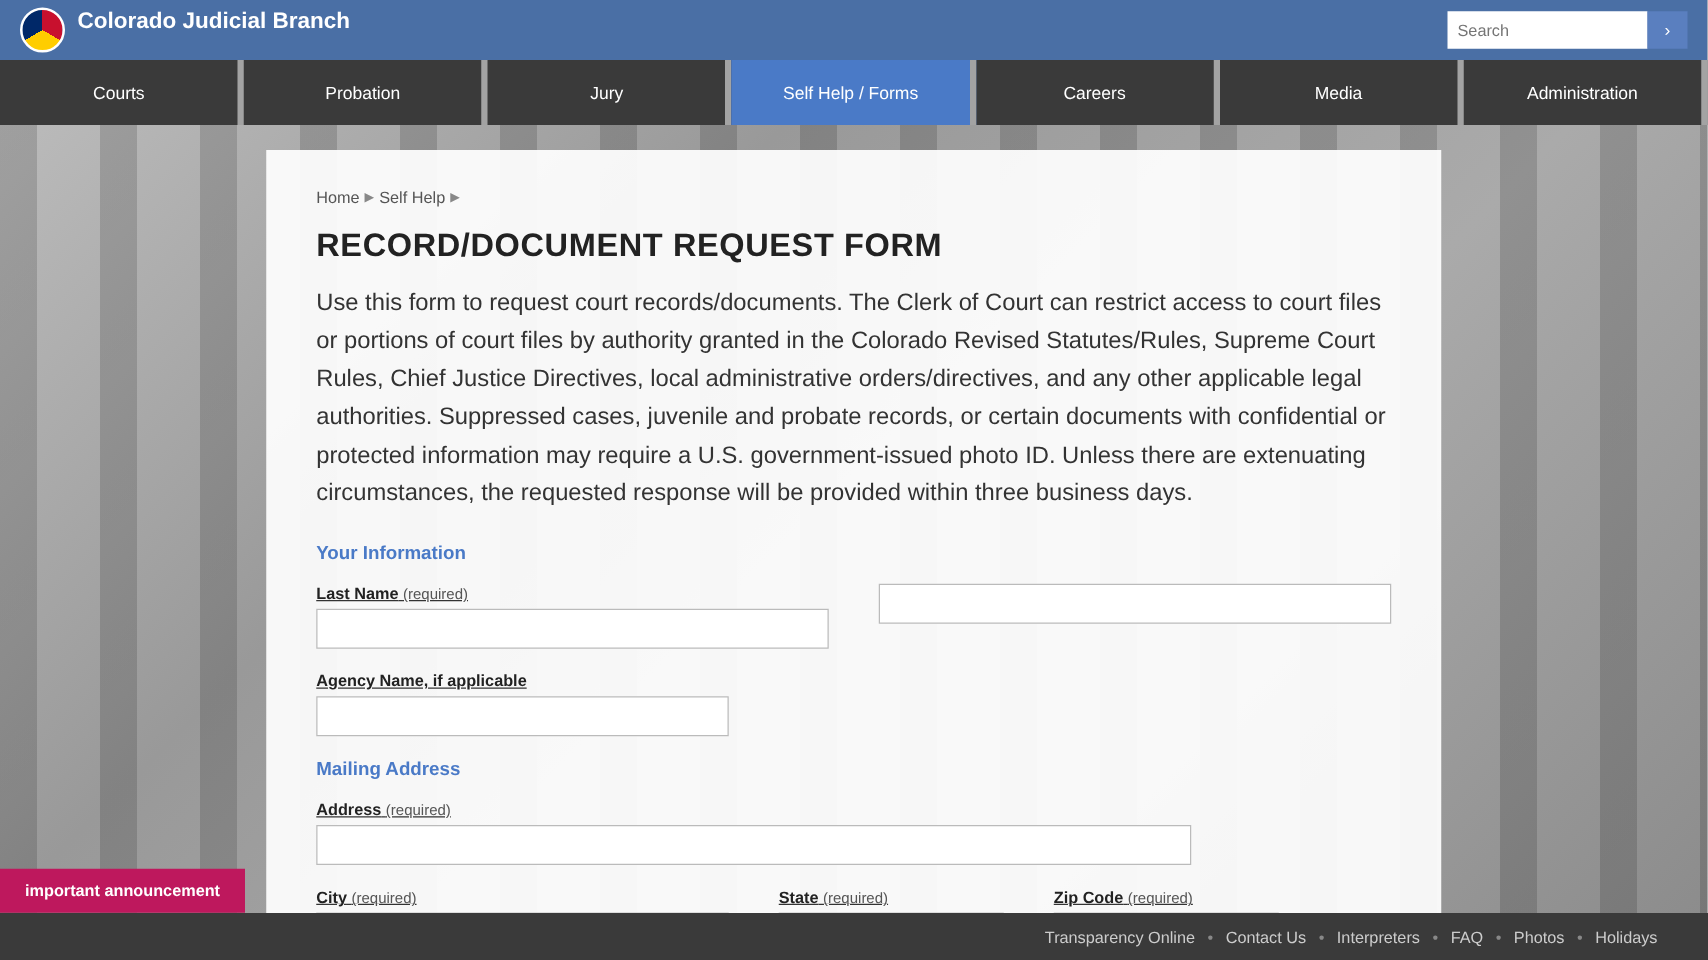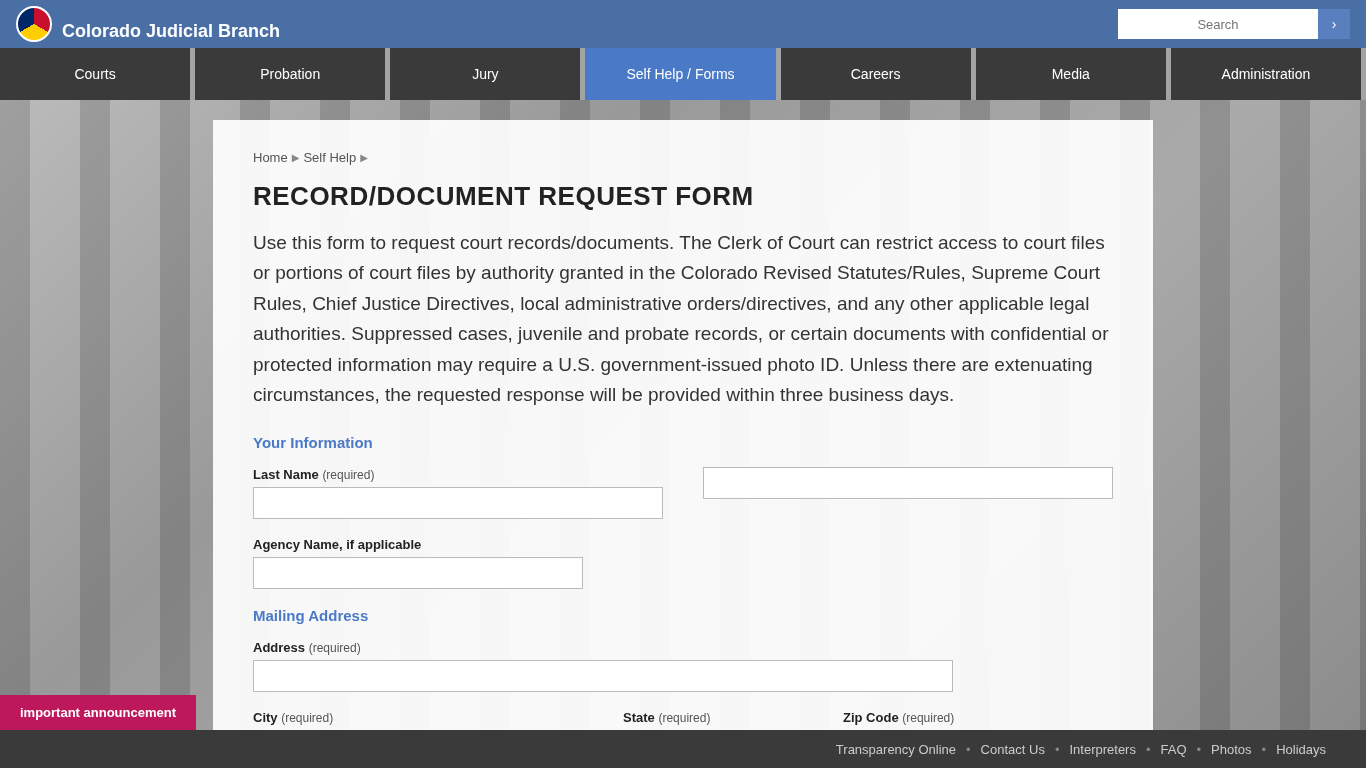--- a/index.html
+++ b/index.html
@@ -9,21 +9,21 @@
     #header {
       background: #4a6fa5;
       display: flex;
       align-items: center;
       justify-content: space-between;
       padding: 6px 16px;
       height: 48px;
     }
     #header-logo {
       display: flex;
-      align-items: flex-end;
+      align-items: flex-start;
       gap: 10px;
     }
     #logo-circle {
       width: 36px; height: 36px;
       border-radius: 50%;
       background: conic-gradient(#c8102e 0deg 120deg, #ffcd00 120deg 240deg, #002868 240deg 360deg);
       border: 2px solid white;
       flex-shrink: 0;
     }
     #site-title {
@@ -143,20 +143,21 @@
       font-size: 15px;
       font-weight: bold;
       margin-bottom: 16px;
     }
 
     
     .form-row {
       display: flex;
       gap: 40px;
       margin-bottom: 18px;
+      text-decoration: underline;
     }
     .form-group {
       display: flex;
       flex-direction: column;
       flex: 1;
     }
     .form-group.full { flex: 1 1 100%; }
     .form-group label {
       font-size: 13px;
       font-weight: bold;
@@ -221,21 +222,21 @@
   </style>
 </head>
 <body>
 
 <div id="header">
   <div id="header-logo">
     <div id="logo-circle"></div>
     <span id="site-title">Colorado Judicial Branch</span>
   </div>
   <div id="search-bar">
-    <input id="search-input" type="text" class="form-input" style="height: 30px; width: 200px; text-align: center;" placeholder="Search">
+    <input id="search-input" type="text" class="form-input" style="height: 30px; width: 160px;" placeholder="Search">
     <button id="search-button">
       <span>›</span>
     </button>
   </div>
 </div>
 
 <nav id="nav">
   <a class="nav-item">Courts</a>
   <a class="nav-item">Probation</a>
   <a class="nav-item">Jury</a>

